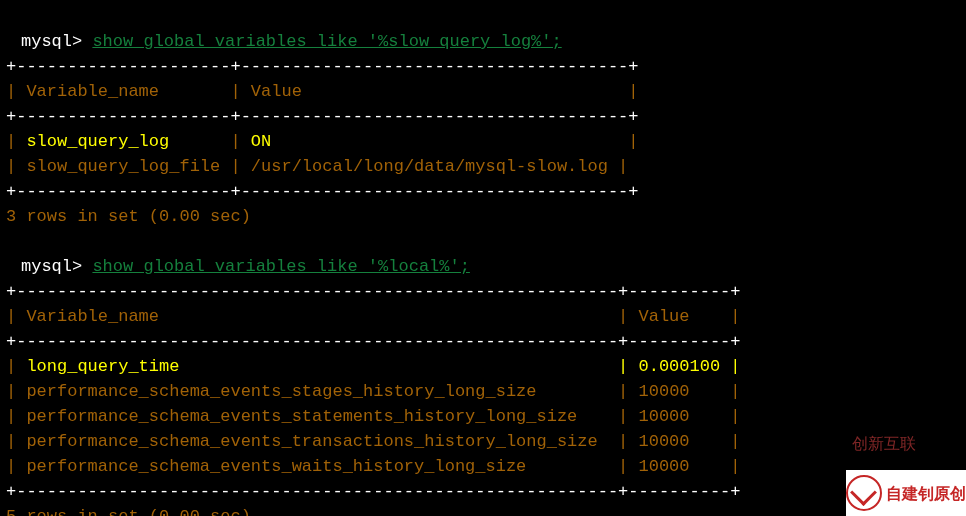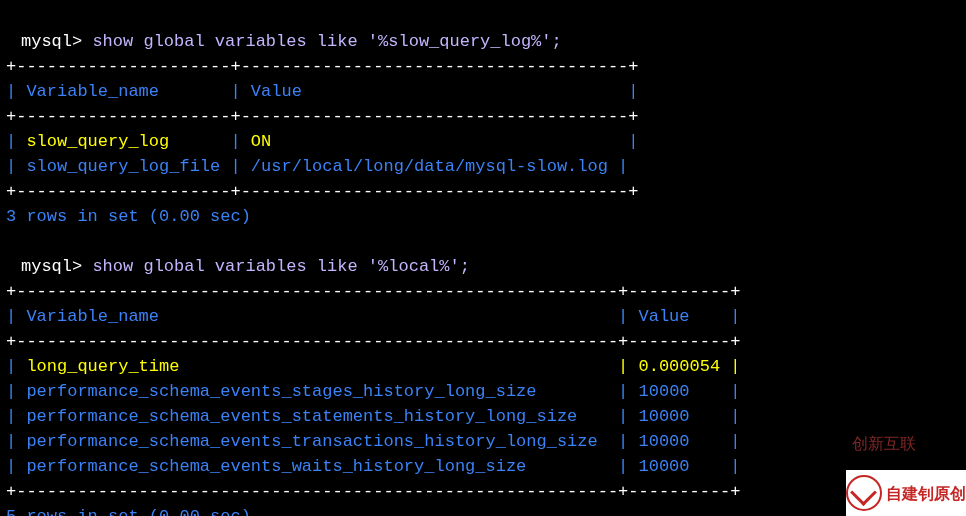--- a/index.html
+++ b/index.html
@@ -13,23 +13,23 @@
     line-height: 25px;
     color: #ffffff;
     overflow: hidden;
     position: relative;
   }
   .terminal {
     padding: 4px 6px;
     white-space: pre;
   }
   .prompt { color: #ffffff; padding-left: 15px; }
-  .cmd { color: #c4b5fd; }
+  .cmd { color: #15803d; text-decoration: underline; }
   .hl { color: #ffff00; text-align: right; }
-  .dim { color: #3b82f6; }
+  .dim { color: #a16207; }
   .sep { color: #ffffff; }
 
   .watermark-red {
     position: absolute;
     right: 50px;
     bottom: 62px;
     color: #aa3333;
     font-family: "Microsoft YaHei", sans-serif;
     font-size: 16px;
     opacity: 0.75;
@@ -82,21 +82,21 @@
 <span class="sep">+---------------------+--------------------------------------+</span>
 <span><span class="dim">| </span><span class="hl">slow_query_log</span><span class="dim">      | </span><span class="hl">ON</span><span class="dim">                                   |</span></span>
 <span><span class="dim">| </span><span class="dim">slow_query_log_file</span><span class="dim"> | </span><span class="dim">/usr/local/long/data/mysql-slow.log</span><span class="dim"> |</span></span>
 <span class="sep">+---------------------+--------------------------------------+</span>
 <span class="dim">3 rows in set (0.00 sec)</span>
 
 <span><span class="prompt">mysql&gt; </span><span class="cmd">show global variables like '%local%';</span></span>
 <span class="sep">+-----------------------------------------------------------+----------+</span>
 <span class="dim">| Variable_name                                             | Value    |</span>
 <span class="sep">+-----------------------------------------------------------+----------+</span>
-<span><span class="dim">| </span><span class="hl">long_query_time</span><span class="hl">                                           | </span><span class="hl">0.000054</span><span class="hl"> |</span></span>
+<span><span class="dim">| </span><span class="hl">long_query_time</span><span class="hl">                                           | </span><span class="hl">0.000100</span><span class="hl"> |</span></span>
 <span><span class="dim">| </span><span class="dim">performance_schema_events_stages_history_long_size</span><span class="dim">        | </span><span class="dim">10000</span><span class="dim">    |</span></span>
 <span><span class="dim">| </span><span class="dim">performance_schema_events_statements_history_long_size</span><span class="dim">    | </span><span class="dim">10000</span><span class="dim">    |</span></span>
 <span><span class="dim">| </span><span class="dim">performance_schema_events_transactions_history_long_size</span><span class="dim">  | </span><span class="dim">10000</span><span class="dim">    |</span></span>
 <span><span class="dim">| </span><span class="dim">performance_schema_events_waits_history_long_size</span><span class="dim">         | </span><span class="dim">10000</span><span class="dim">    |</span></span>
 <span class="sep">+-----------------------------------------------------------+----------+</span>
 <span class="dim">5 rows in set (0.00 sec)</span>
 </div>
 
 <div class="watermark-red">
   <div>创新互联</div>

